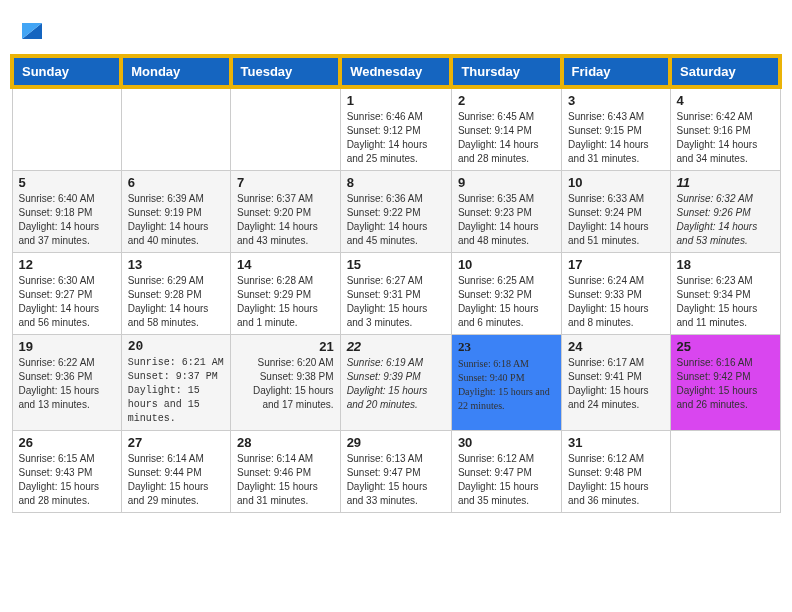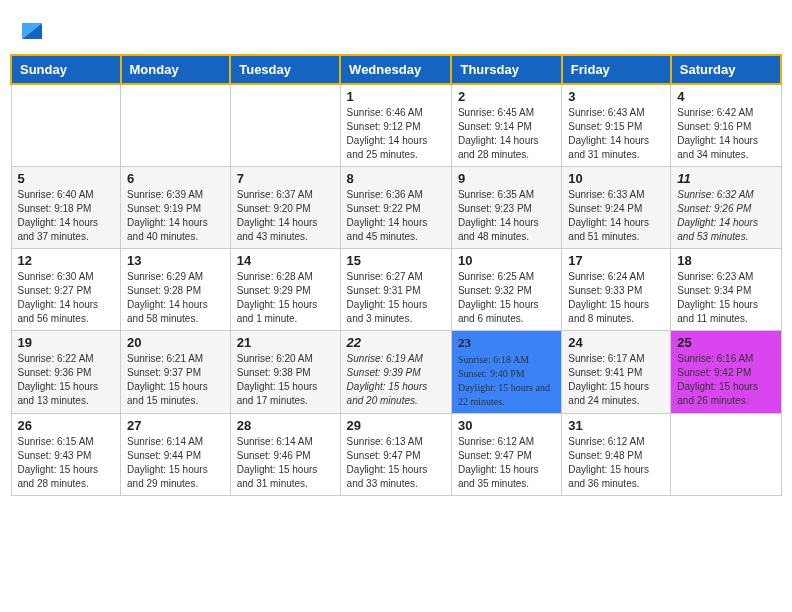--- a/index.html
+++ b/index.html
@@ -48,21 +48,21 @@
       border-collapse: collapse;
       border: 1px solid #ccc;
     }
     .calendar th {
       background-color: #1565c0;
       color: white;
       text-align: left;
       padding: 6px 8px;
       font-size: 13px;
       font-weight: bold;
-      border: 2px solid #eab308;
+      border: 4px solid #eab308;
     }
     .calendar td {
       vertical-align: top;
       border: 1px solid #ccc;
       padding: 4px 6px;
       width: 113px;
       min-height: 80px;
       background: #fff;
       font-size: 10.5px;
       color: #333;
@@ -198,25 +198,25 @@
         <td>
           <div class="day-num">18</div>
           <div class="day-info">Sunrise: 6:23 AM<br>Sunset: 9:34 PM<br>Daylight: 15 hours and 11 minutes.</div>
         </td>
       </tr>
       <tr>
         <td style="background-color: rgb(245, 245, 245);">
           <div class="day-num">19</div>
           <div class="day-info">Sunrise: 6:22 AM<br>Sunset: 9:36 PM<br>Daylight: 15 hours and 13 minutes.</div>
         </td>
-        <td style="background-color: rgb(245, 245, 245);">
+        <td style="background-color: rgb(245, 245, 245); font-family: Liberation Mono, monospace;">
           <div class="day-num">20</div>
           <div class="day-info">Sunrise: 6:21 AM<br>Sunset: 9:37 PM<br>Daylight: 15 hours and 15 minutes.</div>
         </td>
-        <td style="background-color: rgb(245, 245, 245);">
+        <td style="background-color: rgb(245, 245, 245); text-align: right;">
           <div class="day-num">21</div>
           <div class="day-info">Sunrise: 6:20 AM<br>Sunset: 9:38 PM<br>Daylight: 15 hours and 17 minutes.</div>
         </td>
         <td style="background-color: rgb(245, 245, 245); font-style: italic;">
           <div class="day-num">22</div>
           <div class="day-info">Sunrise: 6:19 AM<br>Sunset: 9:39 PM<br>Daylight: 15 hours and 20 minutes.</div>
         </td>
         <td style="background-color: #3b82f6; font-family: Liberation Serif, serif;">
           <div class="day-num">23</div>
           <div class="day-info">Sunrise: 6:18 AM<br>Sunset: 9:40 PM<br>Daylight: 15 hours and 22 minutes.</div>

